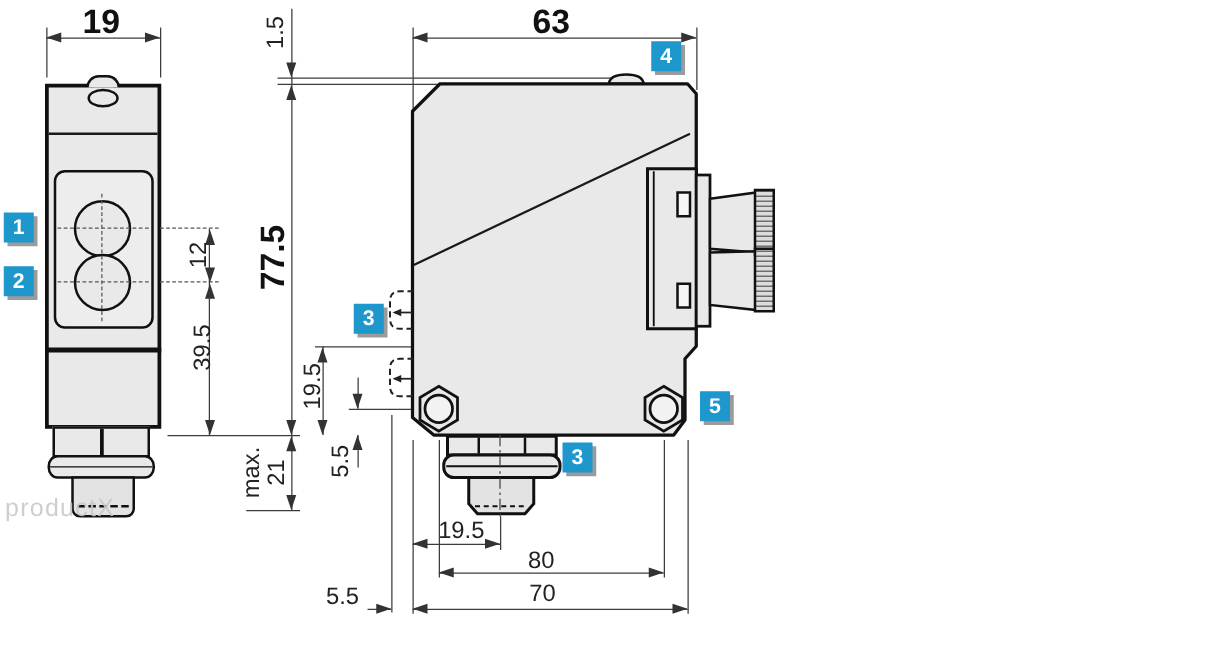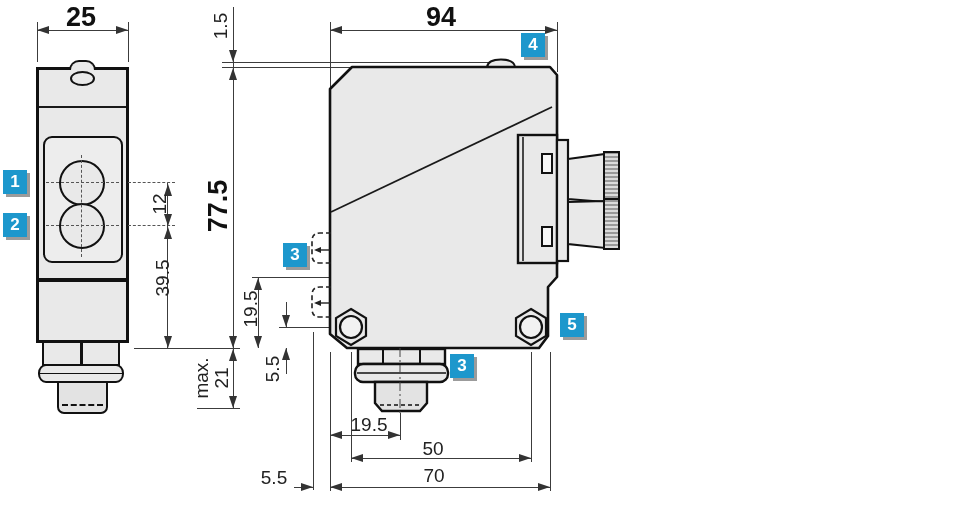--- a/index.html
+++ b/index.html
@@ -52,21 +52,21 @@
   <div class="shape" style="left:38px;top:364px;width:86px;height:19px;border-radius:8px/9px;"></div>
   <div class="fill" style="left:40px;top:372.5px;width:82px;height:1.5px;background:#111;"></div>
   <div class="shape" style="left:57px;top:381px;width:51px;height:33px;border-radius:0 0 7px 7px;background:#e3e3e3;"></div>
   <div class="hl" style="left:62px;top:404px;width:41px;border-top:2px dashed #111;"></div>
 
   <div class="vl" style="left:36.5px;top:22px;height:40px;"></div>
   <div class="vl" style="left:127.5px;top:22px;height:40px;"></div>
   <div class="hl" style="left:37px;top:29.5px;width:91px;"></div>
   <div class="al" style="left:37px;top:26px;"></div>
     <div class="ar" style="left:116px;top:26px;"></div>
-  <div class="dt big" style="left:53px;top:2px;width:56px;">25</div>
+  <div class="dt big" style="left:53px;top:2px;width:56px;">19</div>
 
   <div class="hl dash" style="left:128px;top:182px;width:47px;"></div>
   <div class="hl dash" style="left:128px;top:225px;width:47px;"></div>
   <div class="vl" style="left:167px;top:183px;height:165px;"></div>
   <div class="au" style="left:163.5px;top:183.5px;"></div>
     <div class="ad" style="left:163.5px;top:213.5px;"></div>
   <div class="au" style="left:163.5px;top:226.5px;"></div>
     <div class="ad" style="left:163.5px;top:335.5px;"></div>
   <div class="dt rot" style="left:140px;top:193px;width:40px;height:22px;">12</div>
   <div class="dt rot" style="left:133px;top:266px;width:62px;height:24px;">39.5</div>
@@ -115,21 +115,21 @@
     <polygon points="375,382 427,382 427,403 420,411 382,411 375,403" fill="#e3e3e3" stroke="#111" stroke-width="2.4"></polygon>
     <line x1="380" y1="405" x2="422" y2="405" stroke="#111" stroke-width="1.6" stroke-dasharray="4 3"></line>
     <line x1="400" y1="348" x2="400" y2="414" stroke="#444" stroke-width="1" stroke-dasharray="9 3 2 3"></line>
   </svg>
 
   <div class="vl" style="left:329.5px;top:22px;height:68px;"></div>
   <div class="vl" style="left:556.5px;top:22px;height:50px;"></div>
   <div class="hl" style="left:330px;top:29.5px;width:227px;"></div>
   <div class="al" style="left:330px;top:26px;"></div>
     <div class="ar" style="left:545px;top:26px;"></div>
-  <div class="dt big" style="left:411px;top:2px;width:60px;">94</div>
+  <div class="dt big" style="left:411px;top:2px;width:60px;">63</div>
 
   <div class="hl" style="left:222px;top:61.5px;width:270px;"></div>
   <div class="hl" style="left:222px;top:67px;width:132px;"></div>
   <div class="vl" style="left:232.5px;top:7px;height:401px;"></div>
   <div class="ad" style="left:228.5px;top:49.5px;"></div>
     <div class="au" style="left:228.5px;top:68px;"></div>
   <div class="ad" style="left:229px;top:335.5px;"></div>
   <div class="au" style="left:229px;top:348.5px;"></div>
     <div class="ad" style="left:229px;top:395.5px;"></div>
   <div class="dt rot" style="left:201px;top:15px;width:40px;height:22px;">1.5</div>
@@ -161,31 +161,32 @@
   <div class="vl" style="left:549.5px;top:352px;height:139px;"></div>
 
   <div class="hl" style="left:330px;top:434.5px;width:70px;"></div>
   <div class="al" style="left:330px;top:430.5px;"></div>
     <div class="ar" style="left:388px;top:430.5px;"></div>
   <div class="dt" style="left:340px;top:414px;width:58px;">19.5</div>
 
   <div class="hl" style="left:351px;top:457.5px;width:180px;"></div>
   <div class="al" style="left:351px;top:453.5px;"></div>
     <div class="ar" style="left:519px;top:453.5px;"></div>
-  <div class="dt" style="left:401px;top:438px;width:64px;">50</div>
+  <div class="dt" style="left:401px;top:438px;width:64px;">80</div>
 
   <div class="hl" style="left:330px;top:486.5px;width:220px;"></div>
   <div class="al" style="left:330px;top:482.5px;"></div>
     <div class="ar" style="left:538px;top:482.5px;"></div>
   <div class="dt" style="left:402px;top:465px;width:64px;">70</div>
 
   <div class="hl" style="left:294px;top:486.5px;width:19px;"></div>
   <div class="ar" style="left:301px;top:482.5px;"></div>
   <div class="dt" style="left:252px;top:467px;width:44px;">5.5</div>
 
+  <div class="watermark">productX</div>
 
   <div class="callout" style="left:3px;top:170px;">1</div>
   <div class="callout" style="left:3px;top:213px;">2</div>
   <div class="callout" style="left:283px;top:243px;">3</div>
   <div class="callout" style="left:450px;top:354px;">3</div>
   <div class="callout" style="left:521px;top:33px;">4</div>
   <div class="callout" style="left:560px;top:313px;">5</div>
 
 </div>
 

